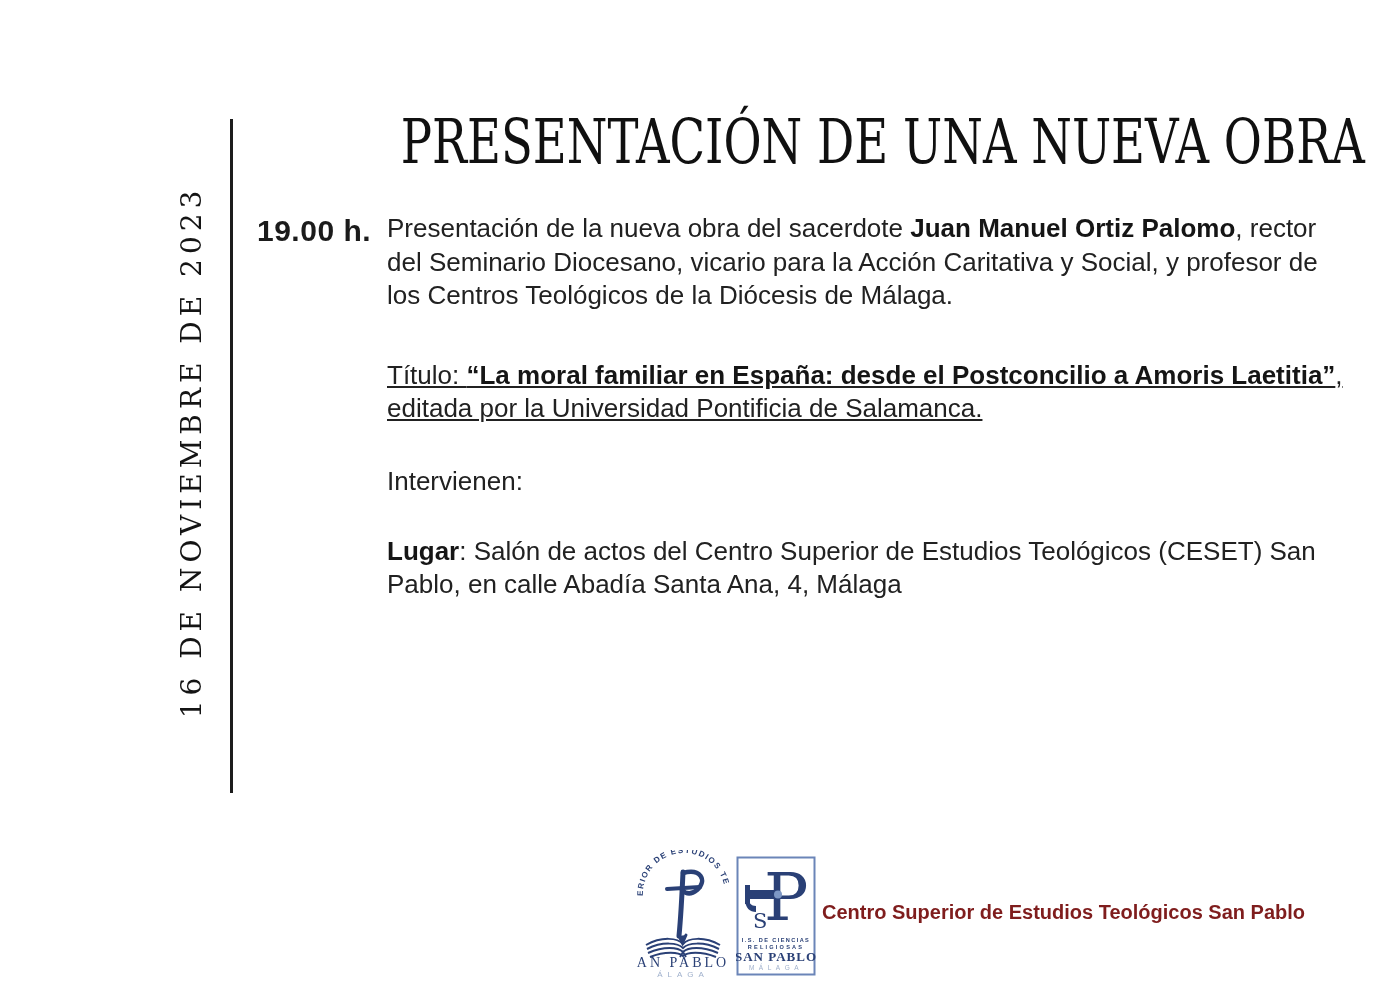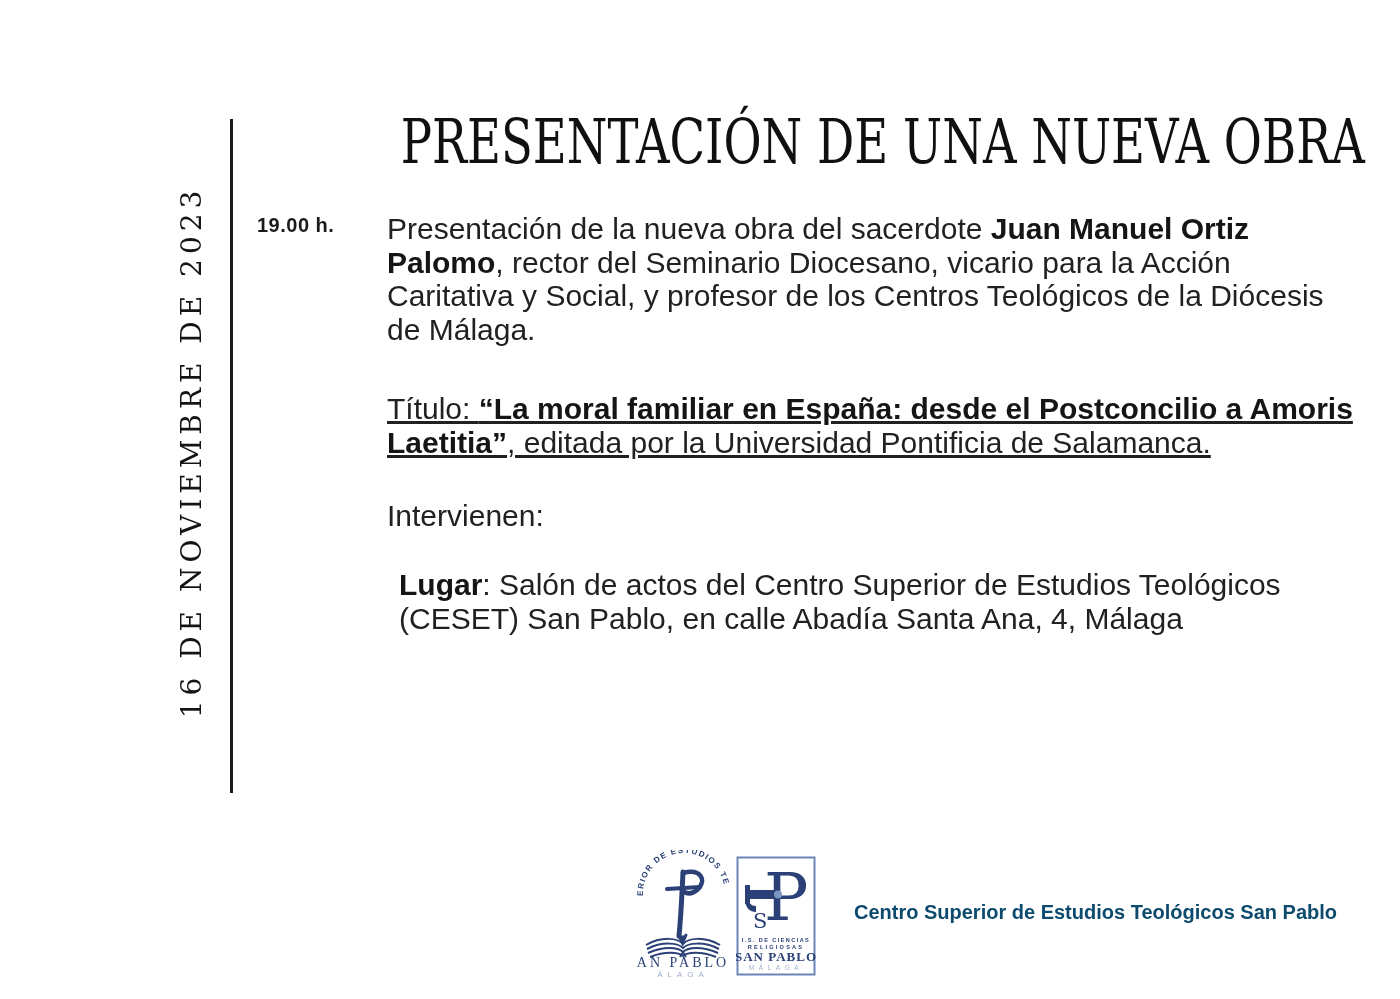--- a/index.html
+++ b/index.html
@@ -53,53 +53,53 @@
     transform: scaleX(0.75);
     transform-origin: 50% 50%;
   }
 
   
   .time {
     position: absolute;
     left: 257px;
     top: 214px;
     font-weight: bold;
-    font-size: 20px;
+    font-size: 30px;
     letter-spacing: 0.5px;
     color: #1b1b1b;
   }
   .body {
     position: absolute;
     left: 387px;
     top: 212px;
     width: 955px;
-    font-size: 30px;
+    font-size: 26px;
     line-height: 33.6px;
     color: #212121;
   }
   .body b { color: #151515; }
   .para-book { margin-top: 46px; margin-right: -30px; text-decoration: underline; }
   .para-speakers-heading { margin-top: 39px; }
   ul.speakers { list-style: disc; padding-left: 78px; margin-top: 1px; margin-right: -12px; }
   ul.speakers li { margin-bottom: 2px; }
-  .para-venue { margin-top: 36px; margin-left: 12px; }
+  .para-venue { margin-top: 36px; }
 
   
   .seal-logo { position: absolute; left: 636px; top: 850px; }
   .badge-logo { position: absolute; left: 736px; top: 856px; }
   .orgs {
     position: absolute;
     left: 822px;
     top: 898px;
     width: 515px;
-    text-align: right;
+    text-align: left;
     font-weight: bold;
     font-size: 20px;
     line-height: 28px;
-    color: #0c4a6e;
+    color: #7f1d1d;
   }
 </style>
 </head>
 <body>
 
 <div class="page">
 
   <div class="date-rail">16 DE NOVIEMBRE DE 2023</div>
 
   <div class="vline"></div>

